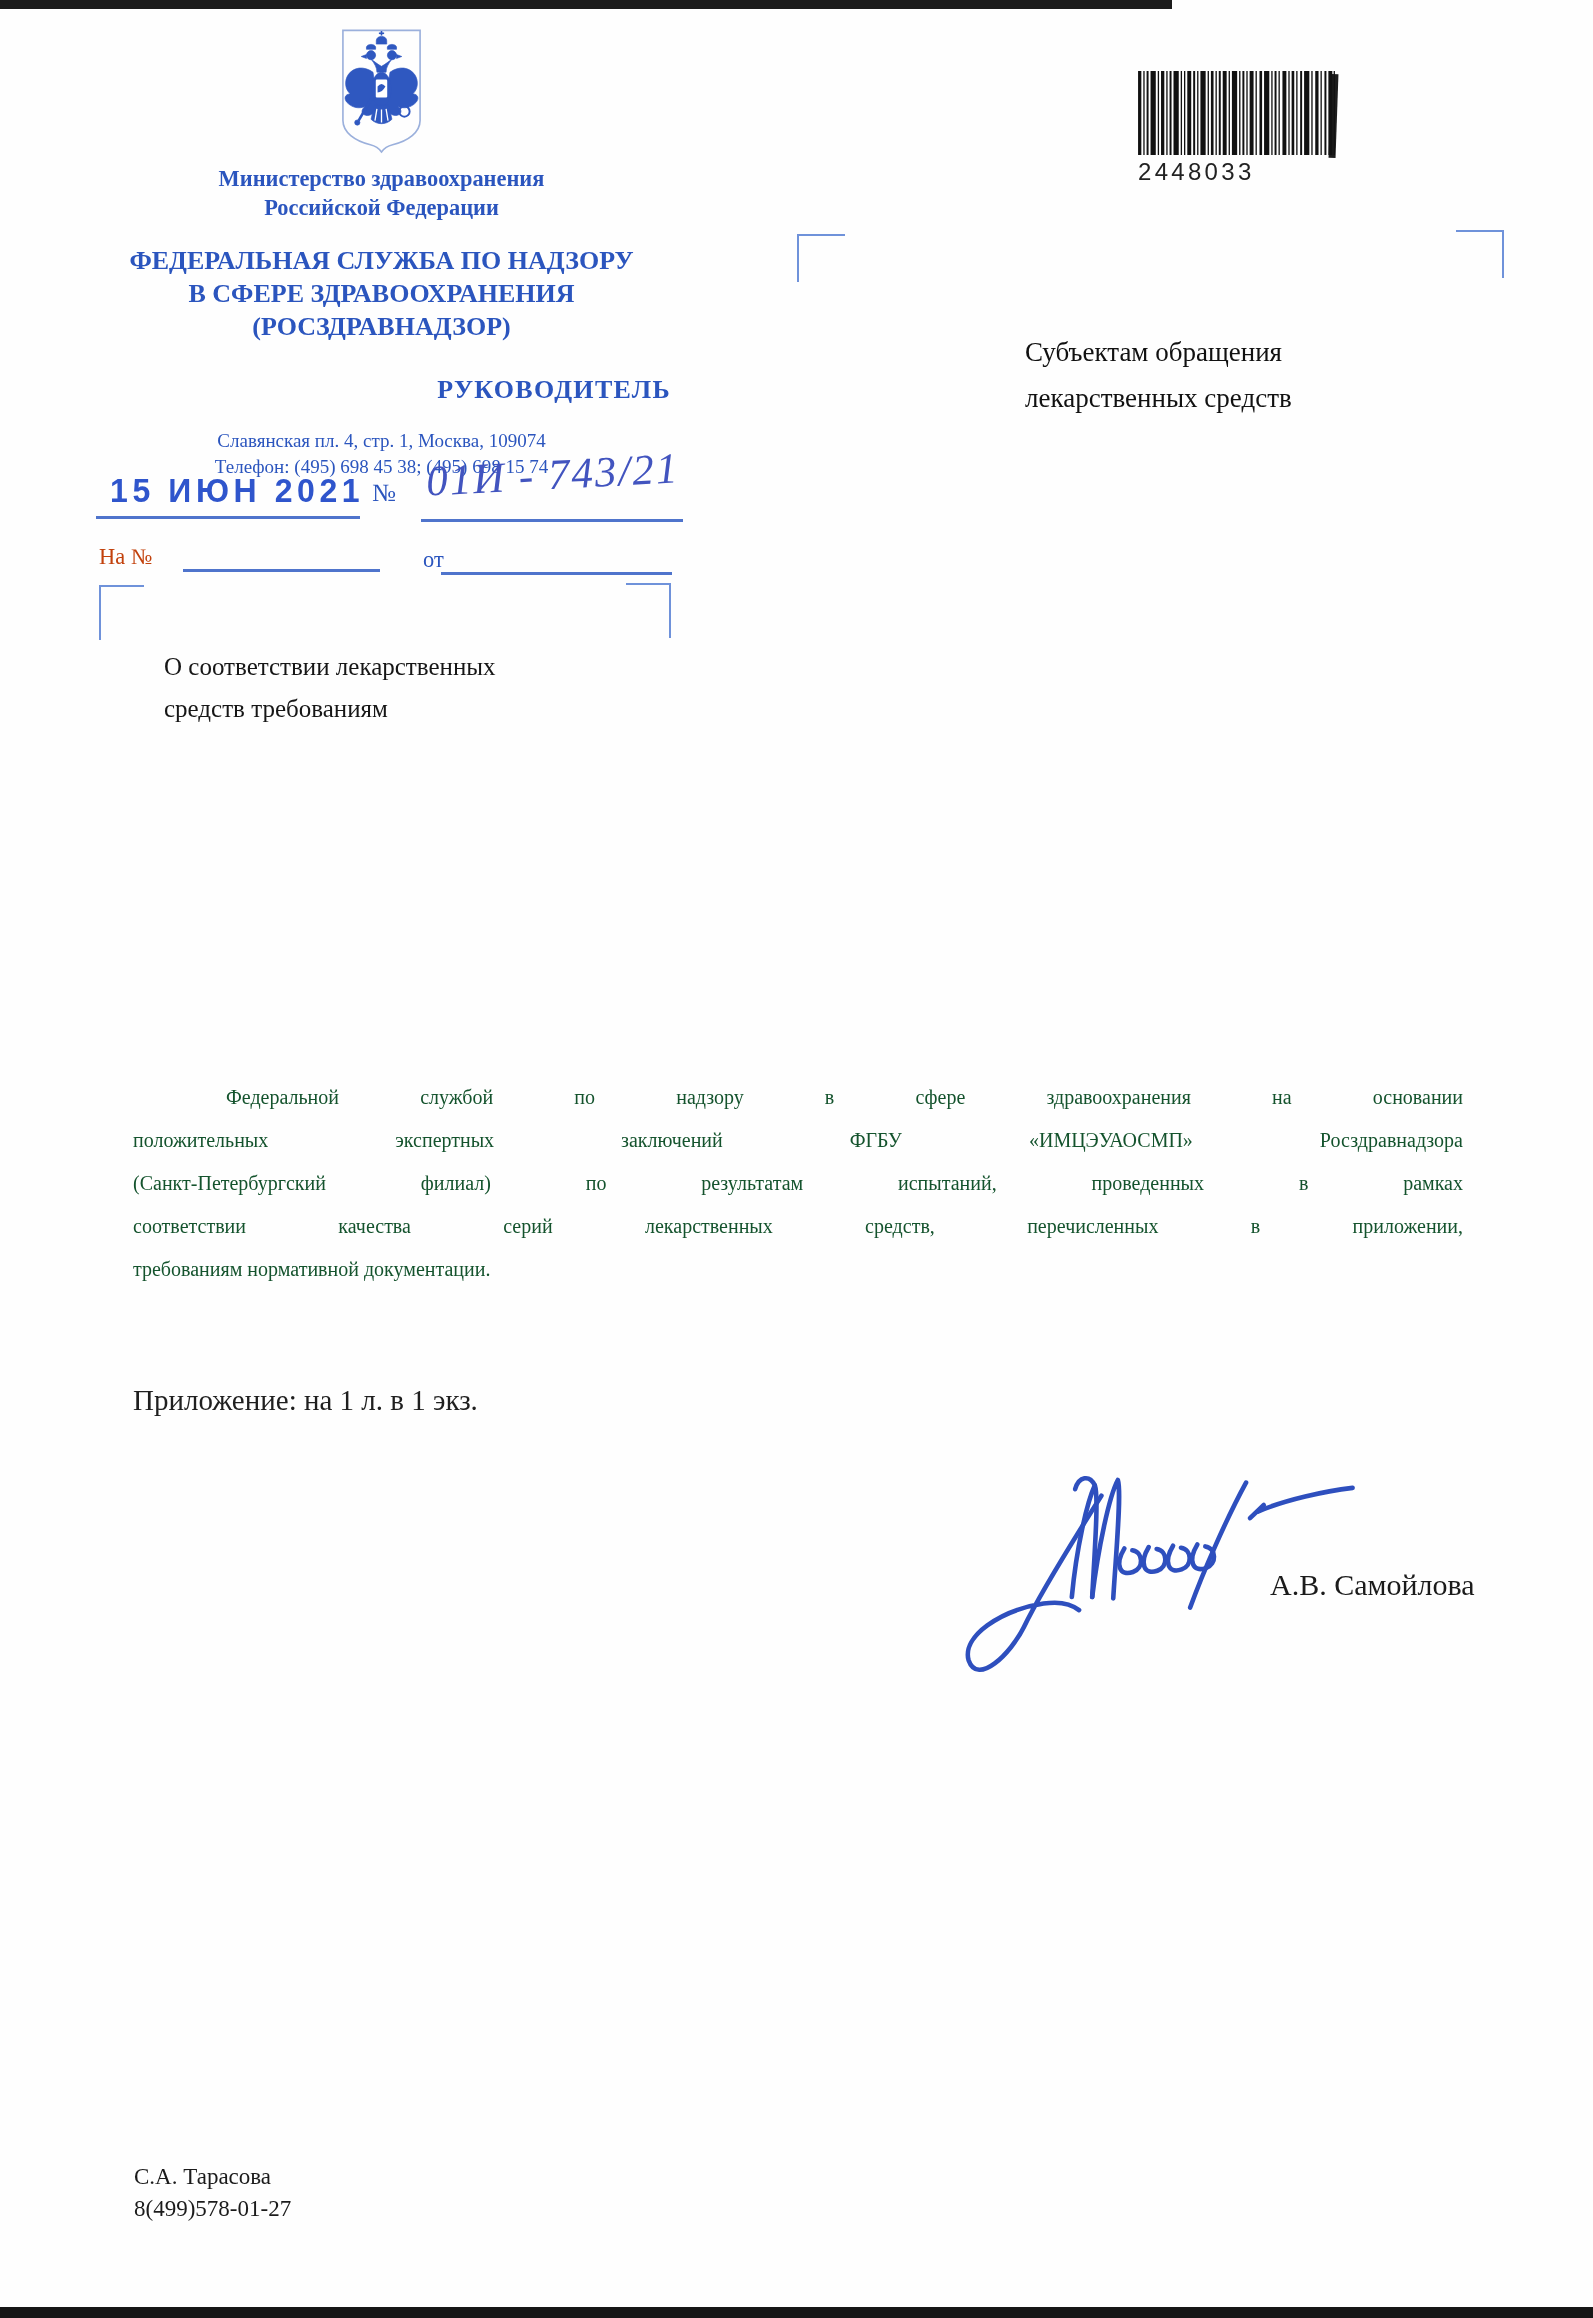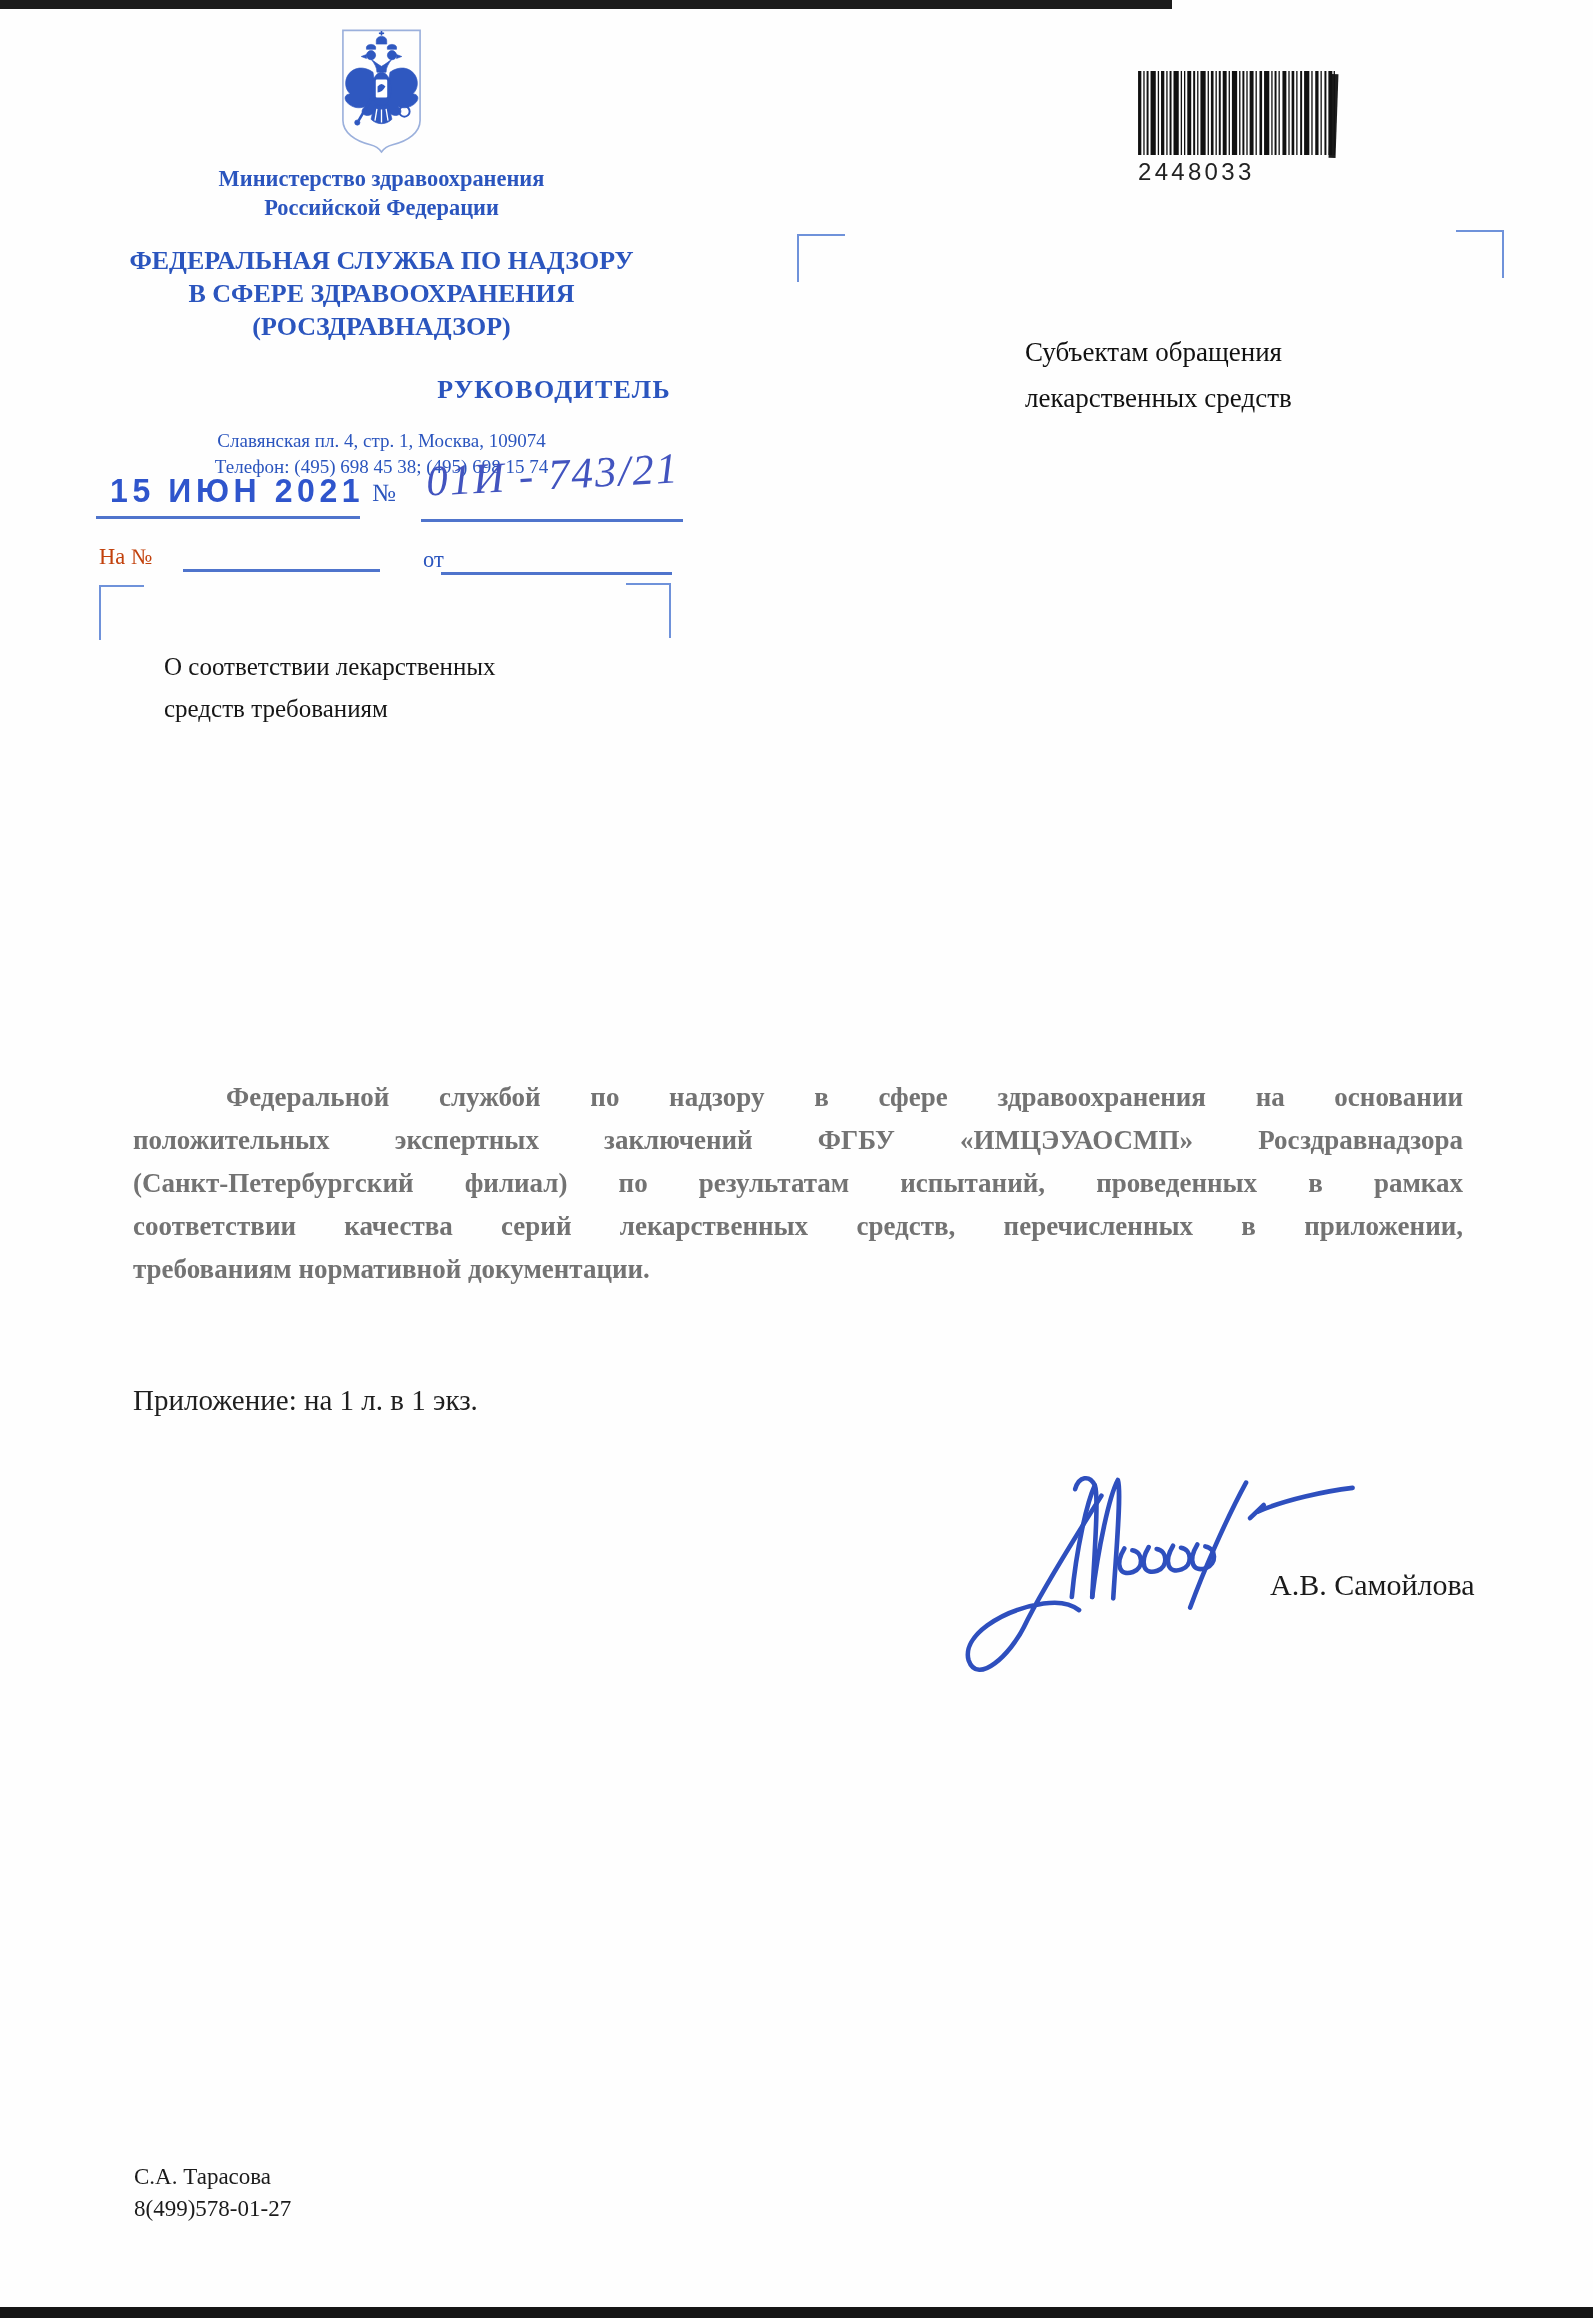--- a/index.html
+++ b/index.html
@@ -46,21 +46,21 @@
   .barcode-num{left:1138px;top:158px;width:197px;text-align:left;
                font-family:"Liberation Sans",sans-serif;font-size:24px;letter-spacing:3.3px;color:#222;}
 
   
   .recipient{left:1005px;top:329px;width:421px;font-size:27px;line-height:46px;color:#111;margin-left:20px;}
 
   
   .subject{left:164px;top:646px;width:487px;font-size:25px;line-height:42px;color:#161616;}
 
   
-  .body-block{left:133px;top:1076px;width:1330px;font-size:27px;color:#737373;font-weight:bold;}
+  .body-block{left:133px;top:1076px;width:1330px;font-size:20px;color:#14532d;}
   .body-line{line-height:43px;text-align:justify;text-align-last:justify;}
   .body-line.first{text-indent:93px;}
   .body-line.last{text-align:left;text-align-last:left;}
   .attachment{left:133px;top:1384px;font-size:29px;color:#1f1f1f;}
 
   
   .sig-svg{left:937px;top:1455px;}
   .signer{left:1270px;top:1568px;font-size:30px;color:#1b1b1b;}
 
   

